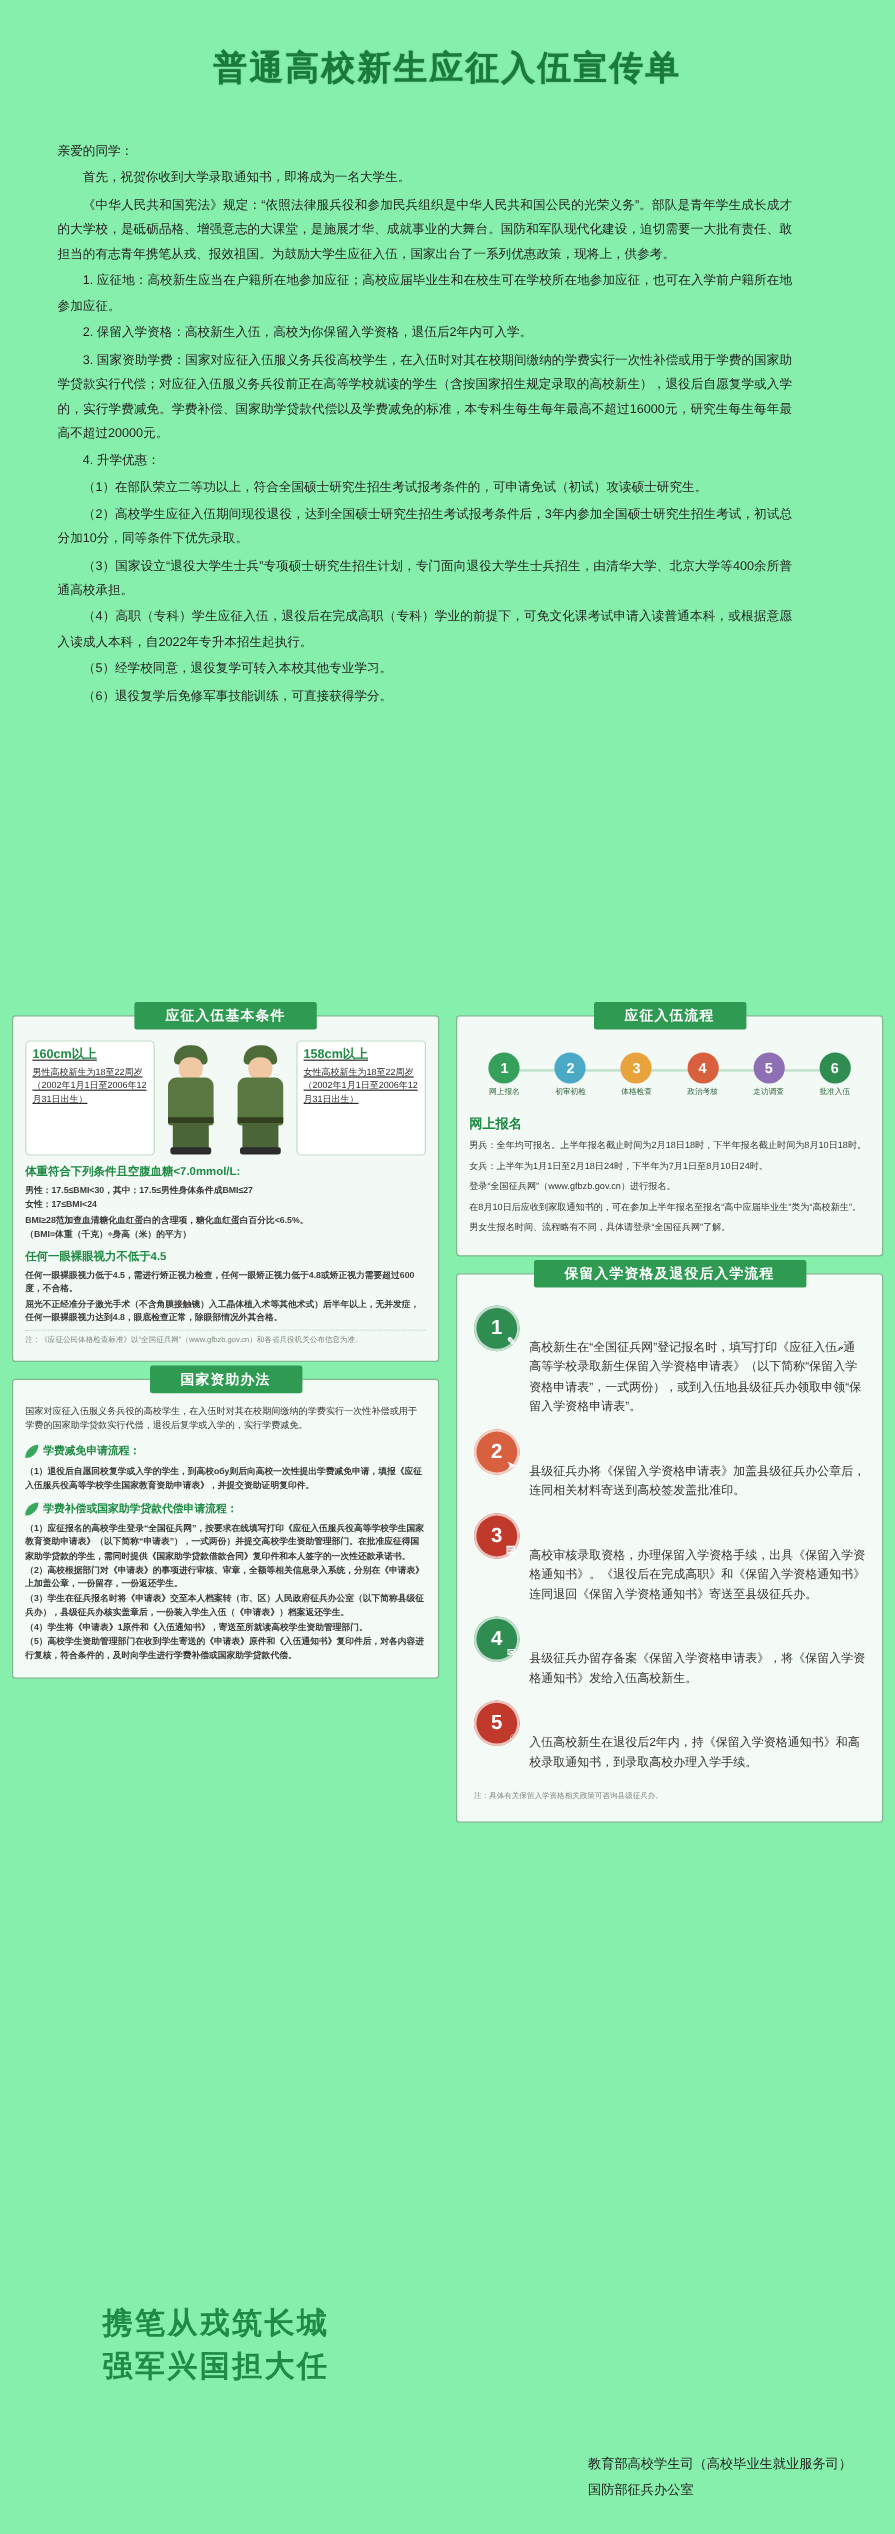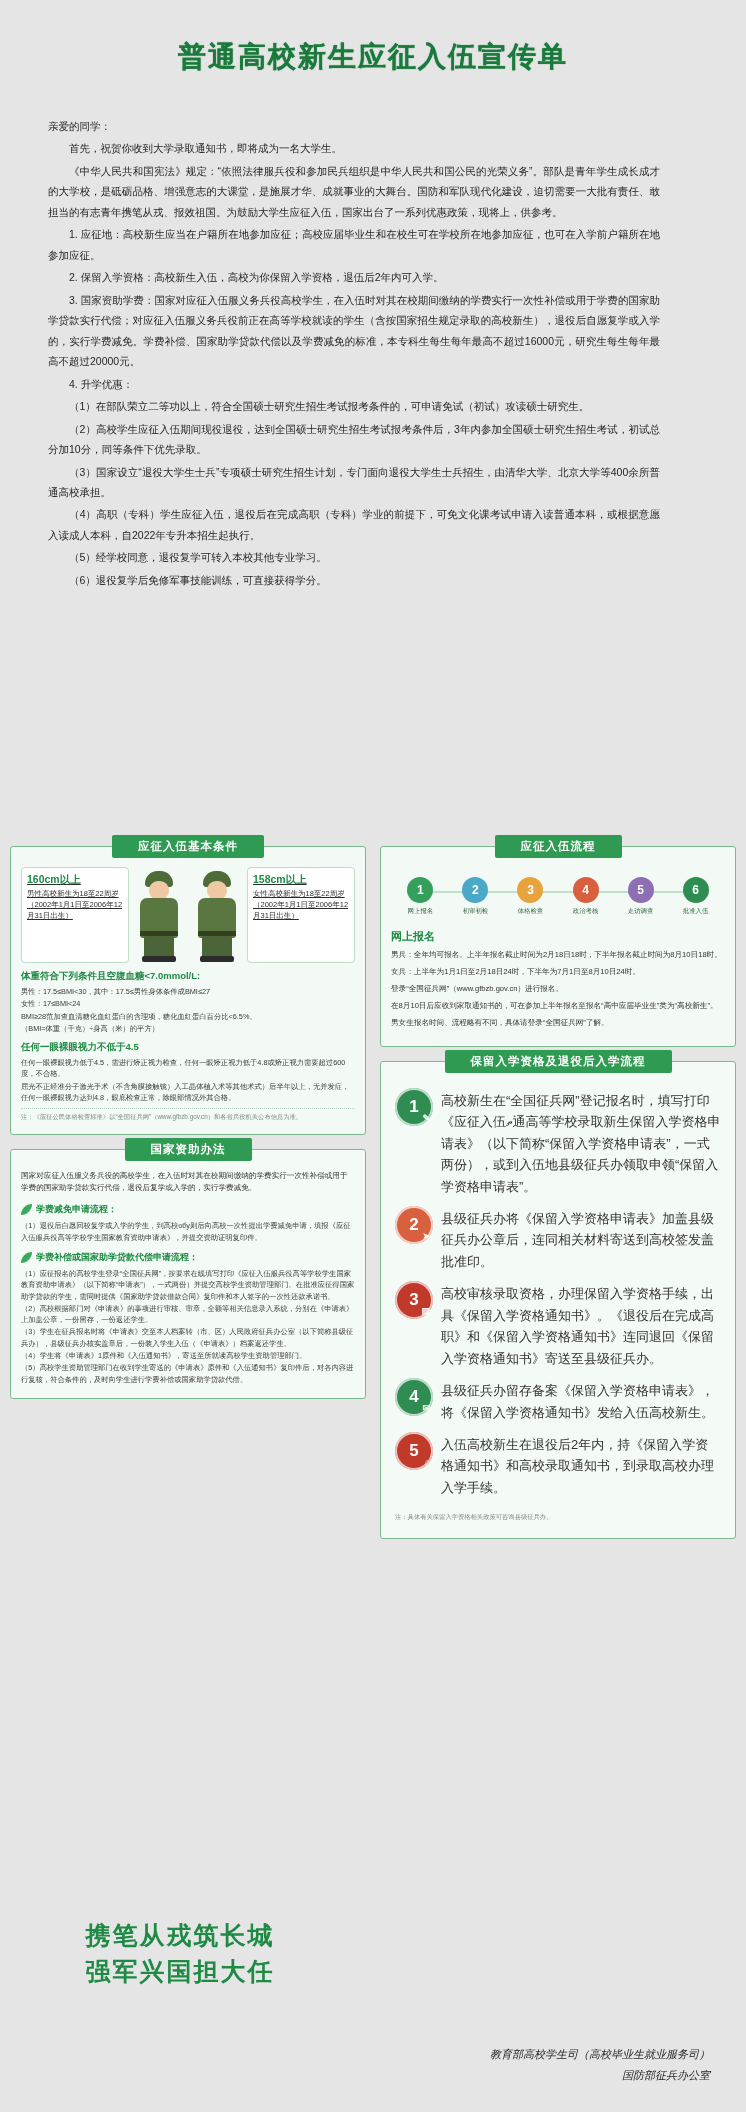--- a/index.html
+++ b/index.html
@@ -11,21 +11,21 @@
     width: 746px;
     min-height: 2112px;
     font-family: "Liberation Sans", sans-serif;
     color: #231f20;
     position: relative;
   }
   .page {
     width: 746px;
     min-height: 2112px;
     position: relative;
-    background: #e5e5e5;
+    background: #86efac;
     padding: 0;
   }
 
   
   .title-band {
     padding: 38px 0 16px 0;
     text-align: center;
   }
   .main-title {
     font-family: "DejaVu Serif", serif;
@@ -164,21 +164,21 @@
     font-size: 9.5px;
     font-weight: bold;
     color: #1e8a44;
     margin: 7px 0 3px 0;
   }
   .small-text {
     font-size: 7.3px;
     line-height: 1.55;
     color: #3a3a3a;
   }
-  .small-text p { margin: 0 0 1px 0; }
+  .small-text p { margin: 0 0 1px 0; font-weight: bold; }
   .ref-note {
     font-size: 6.3px;
     color: #7a8a7d;
     line-height: 1.45;
     margin-top: 5px;
     border-top: 1px dotted #b9d6c2;
     padding-top: 3px;
   }
 
   
@@ -269,24 +269,25 @@
     font-size: 17px;
     box-shadow: 0 0 0 2px rgba(255,255,255,.7) inset;
   }
   .medal .gi {
     position: absolute;
     right: 3px; bottom: 3px;
     font-size: 9px;
     opacity: .95;
   }
   .step-text {
-    font-size: 13px;
+    font-size: 10px;
     line-height: 1.65;
     color: #333;
     padding-top: 2px;
+    margin-top: 26px;
   }
   .step-note {
     font-size: 6.3px;
     color: #7b8a7e;
     padding: 2px 4px 4px 4px;
     line-height: 1.4;
   }
 
   
   .slogan {
@@ -299,25 +300,24 @@
     font-weight: bold;
     font-size: 25px;
     line-height: 1.45;
     color: #1e8a44;
     letter-spacing: 2px;
   }
   .footer {
     position: absolute;
     right: 36px;
     bottom: 26px;
-    text-align: right;
+    text-align: left;
     font-size: 11px;
     line-height: 1.9;
     color: #231f20;
-    font-style: italic;
   }
 </style>
 </head>
 <body>
 
 <div class="page">
 
   <div class="title-band">
     <div class="main-title">普通高校新生应征入伍宣传单</div>
   </div>

